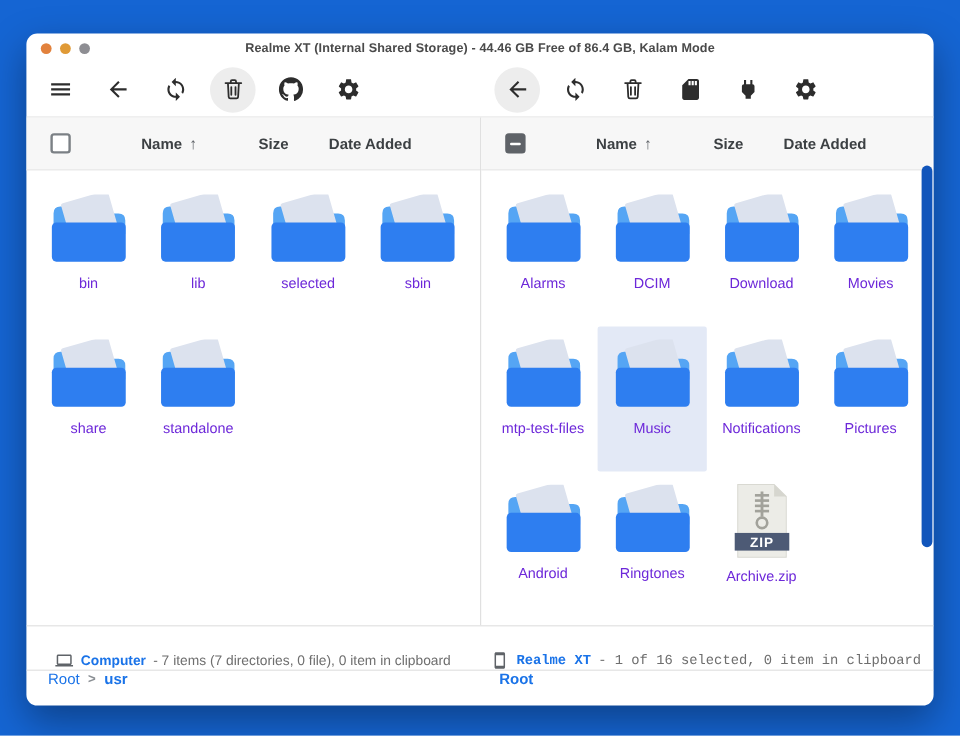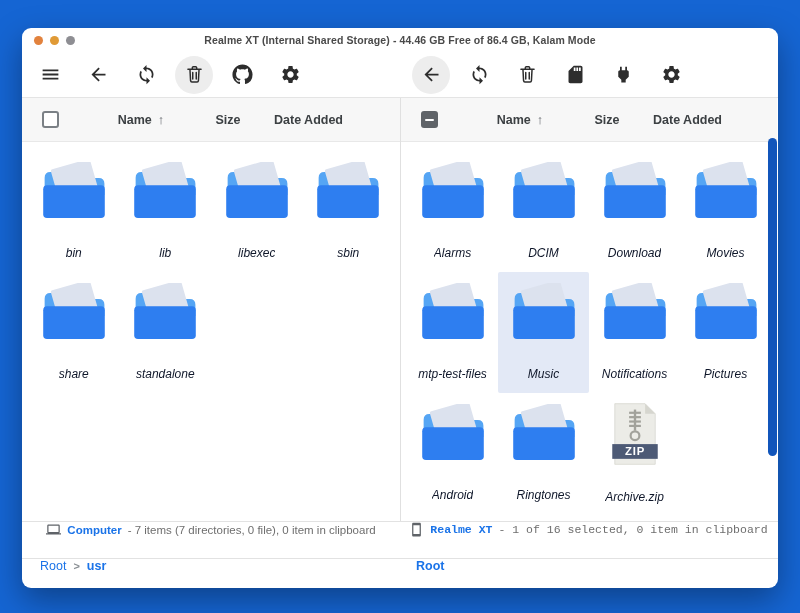--- a/index.html
+++ b/index.html
@@ -51,25 +51,25 @@
   .col.size { text-align:center; }
   .col.date { padding-left:0px; }
 
   .grid { flex:1 1 auto; display:grid; grid-template-columns:repeat(4,1fr);
     grid-auto-rows:121px; padding:9px 6px 0 6px; align-content:start; overflow:hidden; }
   .item { display:flex; flex-direction:column; align-items:center; padding-top:11px; cursor:pointer; border-radius:2px; }
   .item.selected { background:#e3e9f6;text-align:center; }
   .item-icon { width:72px; height:60px; }
   .item-icon svg { width:100%; height:100%; display:block; }
   .item-icon.zip { width:56px; height:64px; margin-top:-2px; }
-  .item-label { margin-top:24px; font-size:12px; color:#0f172a; max-width:88px;
-    white-space:nowrap; overflow:hidden; text-overflow:ellipsis;font-style:italic; }
-
-  
-  .statusbar { height:37px; flex:0 0 auto; border-top:1px solid #e2e2e2; display:flex; align-items:flex-start; }
+  .item-label { margin-top:7px; font-size:12px; color:#6d28d9; max-width:88px;
+    white-space:nowrap; overflow:hidden; text-overflow:ellipsis; }
+
+  
+  .statusbar { height:37px; flex:0 0 auto; border-top:1px solid #e2e2e2; display:flex; align-items:flex-end; }
   .status-half { display:flex; align-items:center; justify-content:center; gap:6px; font-size:11.5px; }
   .status-half.l { width:378px; }
   .status-half.r { width:377px;font-family:Liberation Mono, monospace; }
   .status-icon { width:15px; height:15px; color:#5f6368; flex:0 0 auto; }
   .status-icon svg { width:100%; height:100%; display:block; }
   .device-link { color:#1a73e8; font-weight:700; cursor:pointer; }
   .status-text { color:#6e6e6e; }
 
   
   .crumbbar { height:30px; flex:0 0 auto; border-top:1px solid #e2e2e2; display:flex; align-items:flex-start; font-size:12.5px; }
@@ -224,21 +224,21 @@
             <div class="item-label">lib</div>
           </div>
           <div class="item">
             <div class="item-icon">
               <svg viewBox="0 0 76 62">
                 <path d="M7 16 q0-6 6-6 h11 q4 0 5.5 3 l1.6 3.2 h33 q6 0 6 6 v12 H7 z" fill="#55a5f4"></path>
                 <rect x="17" y="1" width="43" height="34" rx="2" fill="#dce2ee" transform="rotate(-16 38.5 18)"></rect>
                 <rect x="5.5" y="24" width="65" height="34.5" rx="4" fill="#2e7ef0"></rect>
               </svg>
             </div>
-            <div class="item-label">libexec</div>
+            <div class="item-label">selected</div>
           </div>
           <div class="item">
             <div class="item-icon">
               <svg viewBox="0 0 76 62">
                 <path d="M7 16 q0-6 6-6 h11 q4 0 5.5 3 l1.6 3.2 h33 q6 0 6 6 v12 H7 z" fill="#55a5f4"></path>
                 <rect x="17" y="1" width="43" height="34" rx="2" fill="#dce2ee" transform="rotate(-16 38.5 18)"></rect>
                 <rect x="5.5" y="24" width="65" height="34.5" rx="4" fill="#2e7ef0"></rect>
               </svg>
             </div>
             <div class="item-label">sbin</div>

